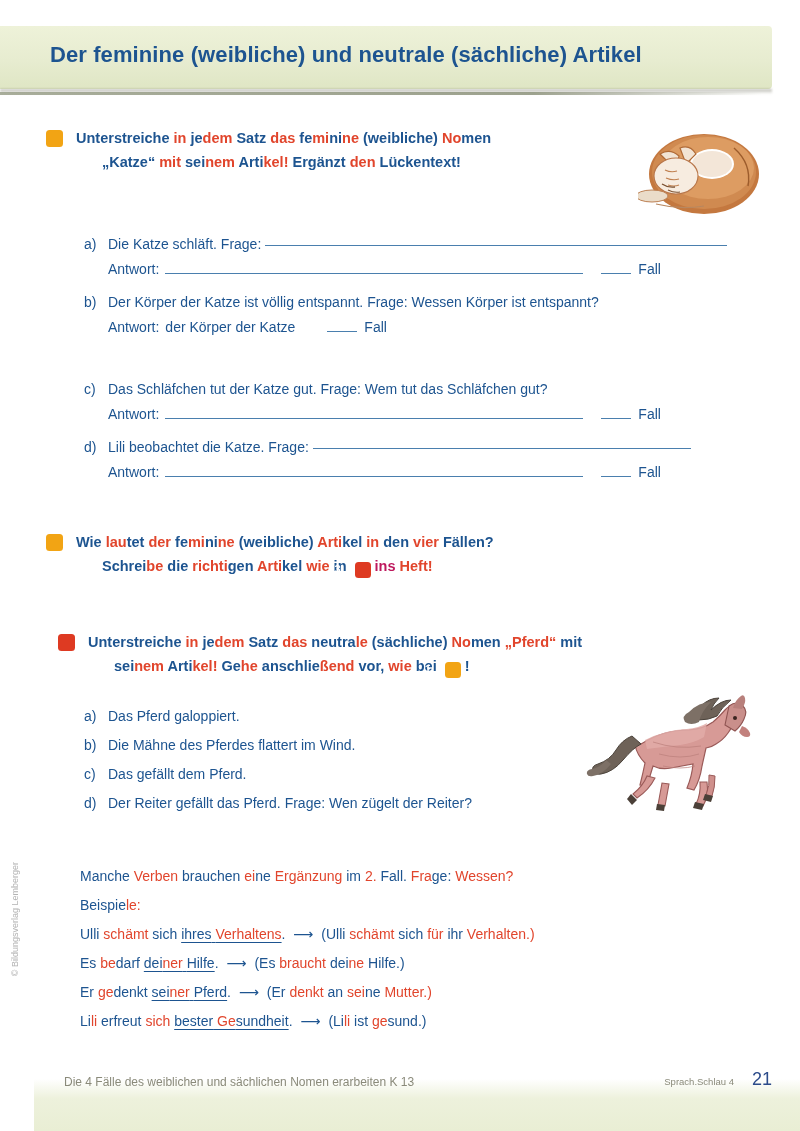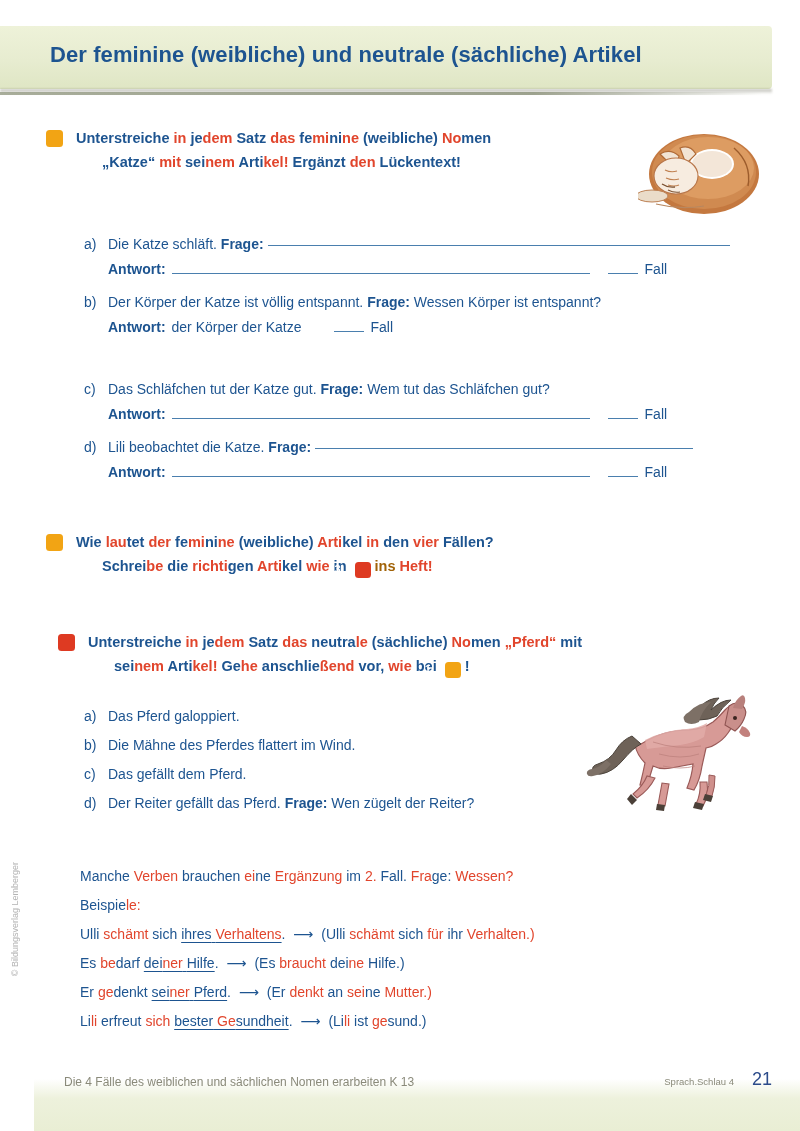--- a/index.html
+++ b/index.html
@@ -97,21 +97,21 @@
   
   .item {
     font-size: 14px;
     line-height: 25px;
     color: #1d5490;
     display: flex;
     align-items: baseline;
   }
   .item-letter { width: 24px; flex: 0 0 24px; }
   .item-body { flex: 1; }
-  .b { font-weight: bold; }
+  .b { font-weight: normal; }
 
   .fillline {
     display: inline-block;
     border-bottom: 1.3px solid #4a7fae;
     vertical-align: 3px;
   }
   .shortline {
     display: inline-block;
     width: 30px;
     border-bottom: 1.3px solid #4a7fae;
@@ -283,21 +283,21 @@
       <span class="shortline" style="margin-left:18px"></span>
       <span style="margin-left:7px">Fall</span>
     </div>
   </div>
 
   <div class="ex-block" style="left:46px; top:530px; width:680px;">
     <div class="instr hang">
       <span class="badge amber">2</span>
       <span style="display:inline-block;width:9px"></span><span><span style="color:#1d5490">Wie</span> <span style="color:#e1452c">lau</span><span style="color:#1d5490">tet</span> <span style="color:#e1452c">der</span> <span style="color:#1d5490">fe</span><span style="color:#e1452c">mi</span><span style="color:#1d5490">ni</span><span style="color:#e1452c">ne</span> <span style="color:#1d5490">(weibliche)</span> <span style="color:#e1452c">Arti</span><span style="color:#1d5490">kel</span> <span style="color:#e1452c">in</span> <span style="color:#1d5490">den</span> <span style="color:#e1452c">vier</span> <span style="color:#1d5490">Fällen?</span></span><br>
       <span style="display:inline-block;width:28px"></span><span><span style="color:#1d5490">Schrei</span><span style="color:#e1452c">be</span> <span style="color:#1d5490">die</span> <span style="color:#e1452c">richti</span><span style="color:#1d5490">gen</span> <span style="color:#e1452c">Arti</span><span style="color:#1d5490">kel</span> <span style="color:#e1452c">wie</span> <span style="color:#1d5490">in</span></span>
-      <span class="badge redb inline" style="margin:0 4px">3</span><span><span style="color:#a16207">ins</span> <span style="color:#e1452c">Heft!</span></span>
+      <span class="badge redb inline" style="margin:0 4px">3</span><span><span style="color:#be185d">ins</span> <span style="color:#e1452c">Heft!</span></span>
     </div>
   </div>
 
   <div class="ex-block" style="left:58px; top:630px; width:700px;">
     <div class="instr hang">
       <span class="badge redb">3</span>
       <span style="display:inline-block;width:9px"></span><span><span style="color:#1d5490">Unterstreiche</span> <span style="color:#e1452c">in</span> <span style="color:#1d5490">je</span><span style="color:#e1452c">dem</span> <span style="color:#1d5490">Satz</span> <span style="color:#e1452c">das</span> <span style="color:#1d5490">neutra</span><span style="color:#e1452c">le</span> <span style="color:#1d5490">(sächliche)</span> <span style="color:#e1452c">No</span><span style="color:#1d5490">men</span> <span style="color:#e1452c">„Pferd“</span> <span style="color:#1d5490">mit</span></span><br>
       <span style="display:inline-block;width:28px"></span><span><span style="color:#1d5490">sei</span><span style="color:#e1452c">nem</span> <span style="color:#1d5490">Arti</span><span style="color:#e1452c">kel!</span> <span style="color:#1d5490">Ge</span><span style="color:#e1452c">he</span> <span style="color:#1d5490">anschlie</span><span style="color:#e1452c">ßend</span> <span style="color:#1d5490">vor,</span> <span style="color:#e1452c">wie</span> <span style="color:#1d5490">bei</span></span>
       <span class="badge amber inline" style="margin:0 4px">1</span><span><span style="color:#1d5490">!</span></span>
     </div>

